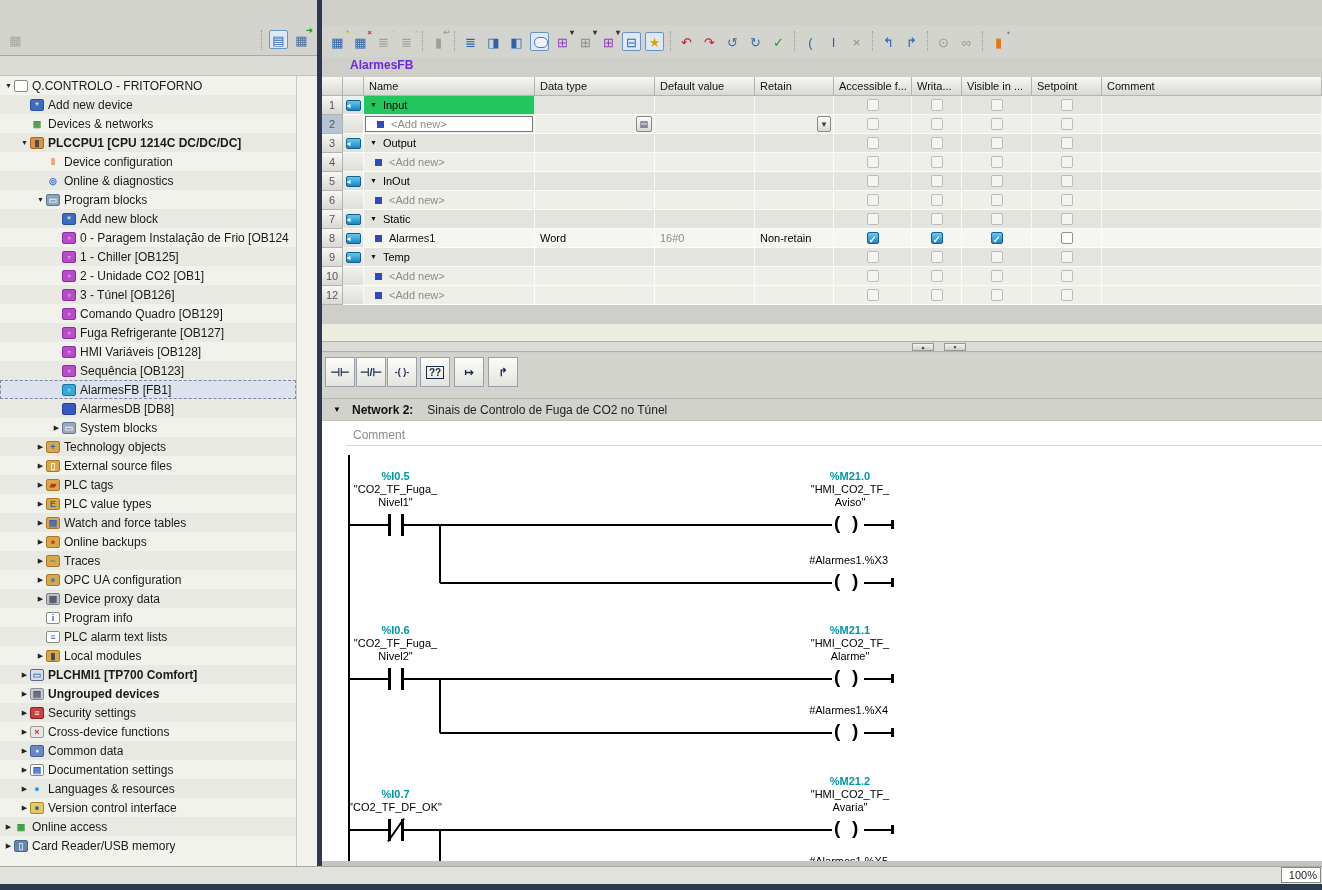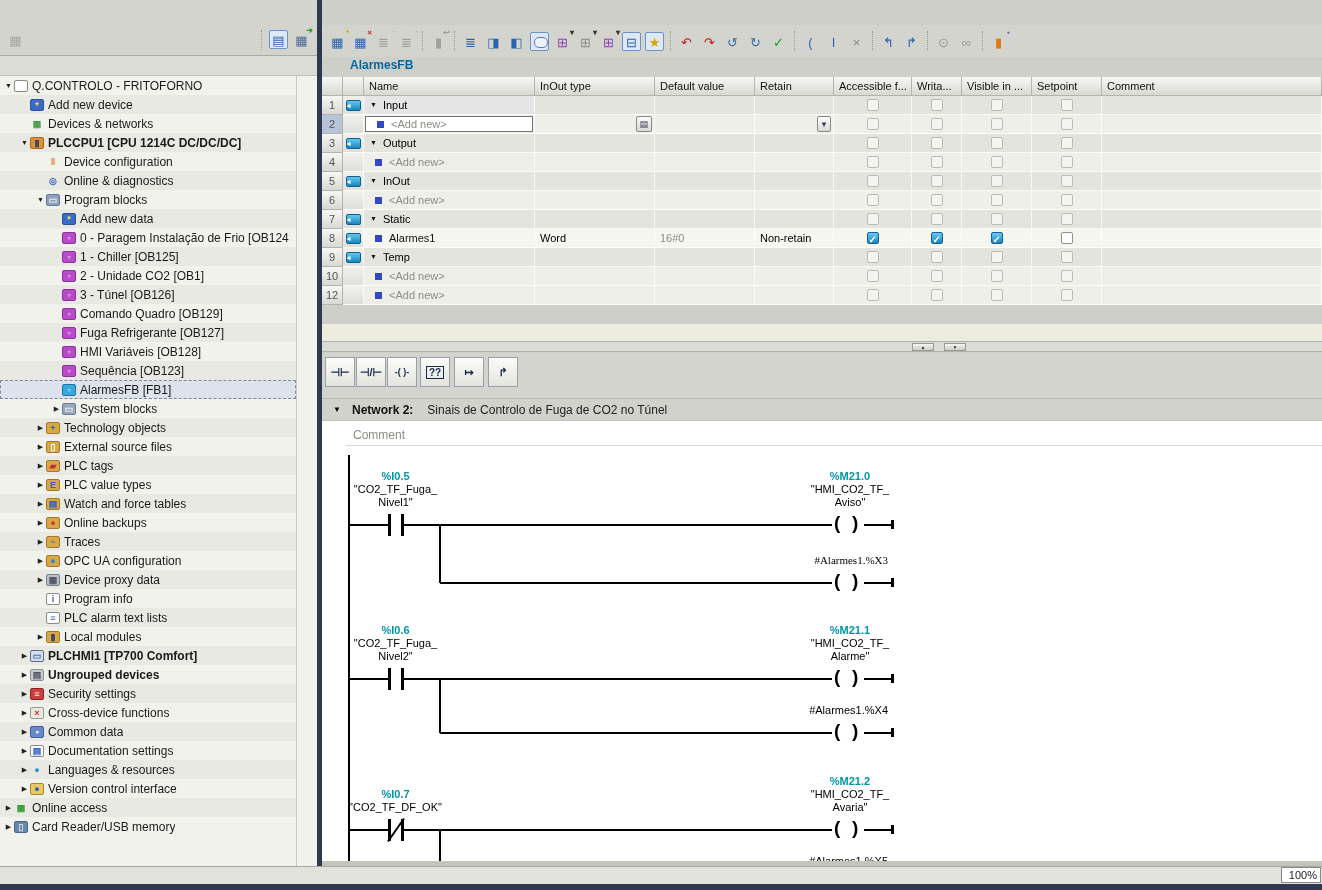--- a/index.html
+++ b/index.html
@@ -30,21 +30,21 @@
   #bottomEdge { position:absolute; left:0; top:884px; width:1322px; height:6px; background:#2e3850; }
 
   
   #rightPanel { position:absolute; left:322px; top:0; width:1000px; height:866px; background:#cfcfc9; }
   #mainToolbar { position:absolute; left:0; top:25px; width:100%; height:32px; background:#d4d4ce; display:flex; align-items:center; padding-left:4px; }
   .tbi { position:relative; width:19px; height:19px; margin:0 2px; font-size:13px; line-height:19px; text-align:center; flex:none; border:1px solid transparent; border-radius:2px; }
   .tbi.on { border-color:#6a94c8; background:#dfe9f5; }
   .tbi .badge { position:absolute; top:-4px; right:-3px; font-size:8px; line-height:8px; font-weight:bold; }
   .tbi.bubbleIcon::before { content:""; position:absolute; left:3px; top:4px; width:12px; height:9px; border:1.5px solid #5a78c8; border-radius:5px; background:#eef2fb; }
   .tbsep { width:1px; height:20px; border-left:1px dotted #9a9a94; margin:0 4px; flex:none; }
-  #blockTitle { position:absolute; left:28px; top:58px; font-size:12px; font-weight:bold; color:#0369a1; }
+  #blockTitle { position:absolute; left:28px; top:58px; font-size:12px; font-weight:bold; color:#6d28d9; }
 
   
   #varTable { position:absolute; left:0; top:77px; width:1000px; }
   .vrow { display:flex; height:19px; font-size:11px; }
   .hcell, .numcell { background:linear-gradient(#f7f7f4,#d9d9d3); border-right:1px solid #b4b4ae; border-bottom:1px solid #b4b4ae; }
   .hcell { padding-left:5px; line-height:18px; color:#111; overflow:hidden; white-space:nowrap; }
   .numcell { text-align:center; line-height:18px; color:#555; flex:none; }
   .dcell { border-right:1px solid rgba(255,255,255,.75); border-bottom:1px solid rgba(255,255,255,.85); line-height:18px; overflow:hidden; white-space:nowrap; display:flex; align-items:center; position:relative; }
   .vicon { display:inline-block; width:15px; height:11px; background:linear-gradient(#66c8ea,#1a86c2); border:1px solid #0e5e8e; border-radius:2px; position:relative; margin:auto; }
   .vicon::before { content:"◂"; position:absolute; left:0px; top:-1px; font-size:8px; color:#fff; line-height:11px; }
@@ -133,21 +133,21 @@
           <span class="tlabel">Online &amp; diagnostics</span>
         </div>
         <div class="trow" style="background: rgb(242, 242, 236); padding-left: 35px;">
           <span class="ex">▼</span>
           <span class="ti" style="background: rgb(143, 163, 189); border-color: rgb(90, 122, 154); color: rgb(232, 238, 244);">▭</span>
           <span class="tlabel">Program blocks</span>
         </div>
         <div class="trow" style="background: rgb(233, 233, 227); padding-left: 51px;">
           <span class="ex"></span>
           <span class="ti" style="background: rgb(58, 107, 200); border-color: rgb(42, 80, 160); color: rgb(255, 226, 74);">*</span>
-          <span class="tlabel">Add new data</span>
+          <span class="tlabel">Add new block</span>
         </div>
         <div class="trow" style="background: rgb(242, 242, 236); padding-left: 51px;">
           <span class="ex"></span>
           <span class="ti" style="background: rgb(184, 76, 200); border-color: rgb(138, 48, 160); color: rgb(244, 216, 248);">▫</span>
           <span class="tlabel">0 - Paragem Instalação de Frio [OB124</span>
         </div>
         <div class="trow" style="background: rgb(233, 233, 227); padding-left: 51px;">
           <span class="ex"></span>
           <span class="ti" style="background: rgb(184, 76, 200); border-color: rgb(138, 48, 160); color: rgb(244, 216, 248);">▫</span>
           <span class="tlabel">1 - Chiller [OB125]</span>
@@ -179,20 +179,25 @@
         </div>
         <div class="trow" style="background: rgb(233, 233, 227); padding-left: 51px;">
           <span class="ex"></span>
           <span class="ti" style="background: rgb(184, 76, 200); border-color: rgb(138, 48, 160); color: rgb(244, 216, 248);">▫</span>
           <span class="tlabel">Sequência [OB123]</span>
         </div>
         <div class="trow sel" style="background: rgb(242, 242, 236); padding-left: 51px;">
           <span class="ex"></span>
           <span class="ti" style="background: rgb(56, 168, 216); border-color: rgb(24, 120, 168); color: rgb(216, 240, 250);">▫</span>
           <span class="tlabel">AlarmesFB [FB1]</span>
+        </div>
+        <div class="trow" style="background: rgb(233, 233, 227); padding-left: 51px;">
+          <span class="ex"></span>
+          <span class="ti" style="background: rgb(56, 88, 192); border-color: rgb(32, 64, 160); color: rgb(255, 255, 255);"></span>
+          <span class="tlabel">AlarmesDB [DB8]</span>
         </div>
         <div class="trow" style="background: rgb(242, 242, 236); padding-left: 51px;">
           <span class="ex">▶</span>
           <span class="ti" style="background: rgb(154, 168, 189); border-color: rgb(106, 122, 154); color: rgb(232, 238, 244);">▭</span>
           <span class="tlabel">System blocks</span>
         </div>
         <div class="trow" style="background: rgb(233, 233, 227); padding-left: 35px;">
           <span class="ex">▶</span>
           <span class="ti" style="background: rgb(216, 168, 72); border-color: rgb(168, 120, 40); color: rgb(48, 96, 192);">+</span>
           <span class="tlabel">Technology objects</span>
@@ -344,35 +349,35 @@
         <span class="tbi" style="color: rgb(154, 154, 148);">∞</span>
         <span class="tbsep"></span>
         <span class="tbi" style="color: rgb(224, 120, 24);">▮<span class="badge" style="color: rgb(88, 120, 168);">▪</span></span>
       </div>
     <div id="blockTitle">AlarmesFB</div>
     <div id="varTable">
         <div class="vrow">
           <div class="numcell" style="width: 21px;"></div>
           <div class="numcell" style="width: 21px;"></div>
           <div class="hcell" style="width: 171px;">Name</div>
-          <div class="hcell" style="width: 120px;">InOut type</div>
+          <div class="hcell" style="width: 120px;">Data type</div>
           <div class="hcell" style="width: 100px;">Default value</div>
           <div class="hcell" style="width: 79px;">Retain</div>
           <div class="hcell" style="width: 78px;">Accessible f...</div>
           <div class="hcell" style="width: 50px;">Writa...</div>
           <div class="hcell" style="width: 70px;">Visible in ...</div>
           <div class="hcell" style="width: 70px;">Setpoint</div>
           <div class="hcell" style="flex: 1 1 0%;">Comment</div>
         </div>
         <div class="vrow">
           <div class="numcell" style="width: 21px;">1</div>
           <div class="dcell" style="width: 21px; background: linear-gradient(rgb(240, 240, 236), rgb(222, 222, 218));">
             <span class="vicon"></span>
           </div>
-          <div class="dcell" style="width: 171px; background: #e5e5e5;">
+          <div class="dcell" style="width: 171px; background: #22c55e;">
             <span class="secArrow">▼</span>
             <span>Input</span>
           </div>
           <div class="dcell" style="width: 120px; background: rgb(228, 228, 222);"></div>
           <div class="dcell" style="width: 100px; background: rgb(228, 228, 222);"></div>
           <div class="dcell" style="width: 79px; background: rgb(228, 228, 222);"></div>
           <div class="dcell" style="width: 78px; background: rgb(228, 228, 222);">
             <span class="cb dis"></span>
           </div>
           <div class="dcell" style="width: 50px; background: rgb(228, 228, 222);">
@@ -688,21 +693,21 @@
           <div class="addr">%M21.0</div>
           <div>"HMI_CO2_TF_</div>
           <div>Aviso"</div>
         </div>
         <div class="vln" style="left: 117px; top: 104px; height: 58px;"></div>
         <div class="ln" style="left: 118px; width: 392px; top: 161px;"></div>
         <div class="ln" style="left: 542px; width: 29px; top: 161px;"></div>
         <span class="par" style="left: 512px; top: 149px;">(</span>
         <span class="par" style="left: 530px; top: 149px;">)</span>
         <div class="tick" style="left: 569px; top: 157px;"></div>
-        <div class="tag rt" style="left: 396px; width: 170px; bottom: 294px; font-family: Liberation Serif, serif;">#Alarmes1.%X3</div>
+        <div class="tag rt" style="left: 396px; width: 170px; bottom: 294px;">#Alarmes1.%X3</div>
         <div class="ln" style="left: 26px; width: 41px; top: 257px;"></div>
         <div class="cbar" style="left: 66px; top: 247px;"></div>
         <div class="cbar" style="left: 79px; top: 247px;"></div>
         <div class="ln" style="left: 82px; width: 428px; top: 257px;"></div>
         <div class="tag" style="left: 3.5px; width: 140px; bottom: 198px;">
           <div class="addr">%I0.6</div>
           <div>"CO2_TF_Fuga_</div>
           <div>Nivel2"</div>
         </div>
         <div class="ln" style="left: 542px; width: 29px; top: 257px;"></div>

